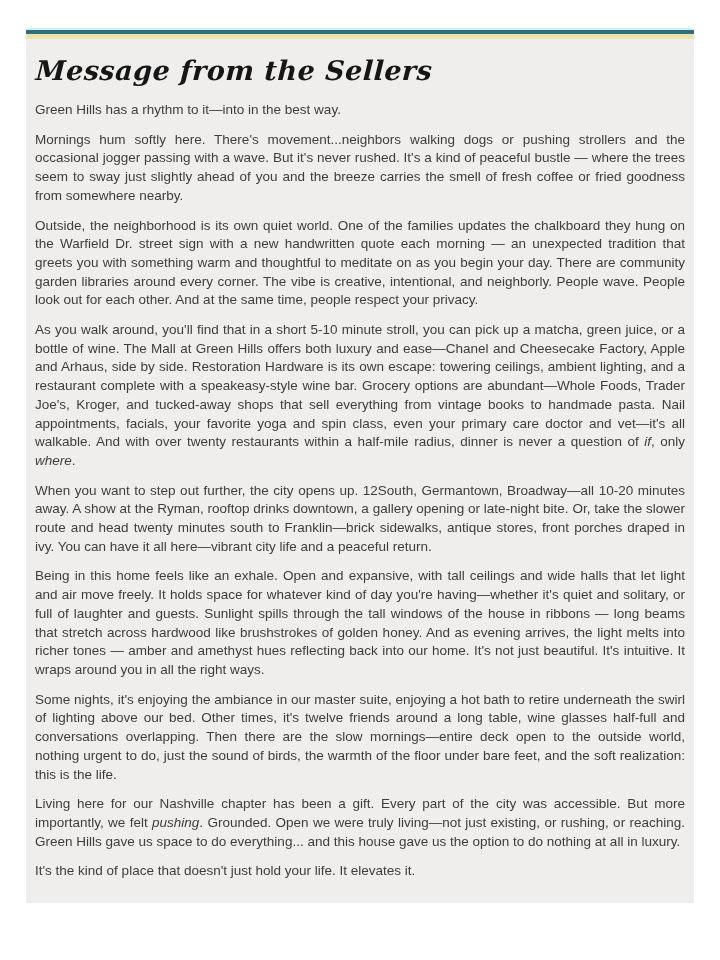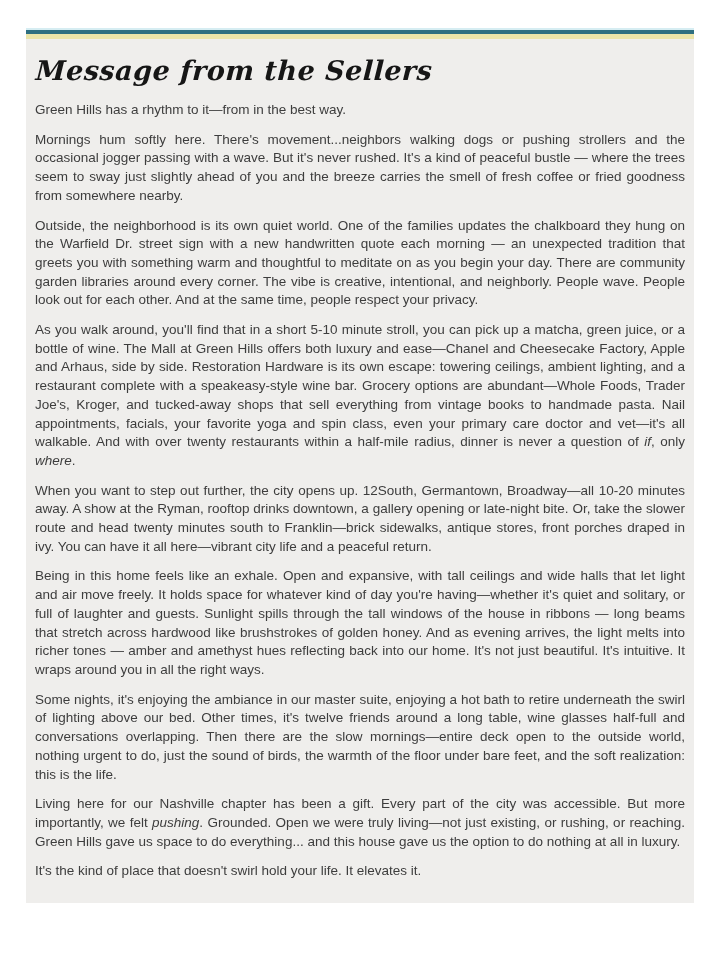--- a/index.html
+++ b/index.html
@@ -57,23 +57,23 @@
 <body>
 
 <div class="page">
   <div class="accent-bar">
     <div class="bar-lightblue"></div>
     <div class="bar-teal"></div>
     <div class="bar-yellow"></div>
   </div>
   <div class="panel">
     <h1 class="title">Message from the Sellers</h1>
-    <p class="para"><span>Green Hills has a rhythm to it—from in the best way.</span></p>
+    <p class="para"><span>Green Hills has a rhythm to it—into in the best way.</span></p>
     <p class="para"><span>Mornings hum softly here. There's movement...neighbors walking dogs or pushing strollers and the occasional jogger passing with a wave. But it's never rushed. It's a kind of peaceful bustle — where the trees seem to sway just slightly ahead of you and the breeze carries the smell of fresh coffee or fried goodness from somewhere nearby.</span></p>
     <p class="para"><span>Outside, the neighborhood is its own quiet world. One of the families updates the chalkboard they hung on the Warfield Dr. street sign with a new handwritten quote each morning — an unexpected tradition that greets you with something warm and thoughtful to meditate on as you begin your day. There are community garden libraries around every corner. The vibe is creative, intentional, and neighborly. People wave. People look out for each other. And at the same time, people respect your privacy.</span></p>
     <p class="para"><span>As you walk around, you'll find that in a short 5-10 minute stroll, you can pick up a matcha, green juice, or a bottle of wine. The Mall at Green Hills offers both luxury and ease—Chanel and Cheesecake Factory, Apple and Arhaus, side by side. Restoration Hardware is its own escape: towering ceilings, ambient lighting, and a restaurant complete with a speakeasy-style wine bar. Grocery options are abundant—Whole Foods, Trader Joe's, Kroger, and tucked-away shops that sell everything from vintage books to handmade pasta. Nail appointments, facials, your favorite yoga and spin class, even your primary care doctor and vet—it's all walkable. And with over twenty restaurants within a half-mile radius, dinner is never a question of </span><em>if</em><span>, only </span><em>where</em><span>.</span></p>
     <p class="para"><span>When you want to step out further, the city opens up. 12South, Germantown, Broadway—all 10-20 minutes away. A show at the Ryman, rooftop drinks downtown, a gallery opening or late-night bite. Or, take the slower route and head twenty minutes south to Franklin—brick sidewalks, antique stores, front porches draped in ivy. You can have it all here—vibrant city life and a peaceful return.</span></p>
     <p class="para"><span>Being in this home feels like an exhale. Open and expansive, with tall ceilings and wide halls that let light and air move freely. It holds space for whatever kind of day you're having—whether it's quiet and solitary, or full of laughter and guests. Sunlight spills through the tall windows of the house in ribbons — long beams that stretch across hardwood like brushstrokes of golden honey. And as evening arrives, the light melts into richer tones — amber and amethyst hues reflecting back into our home. It's not just beautiful. It's intuitive. It wraps around you in all the right ways.</span></p>
     <p class="para"><span> Some nights, it's enjoying the ambiance in our master suite, enjoying a hot bath to retire underneath the swirl of lighting above our bed. Other times, it's twelve friends around a long table, wine glasses half-full and conversations overlapping. Then there are the slow mornings—entire deck open to the outside world, nothing urgent to do, just the sound of birds, the warmth of the floor under bare feet, and the soft realization: this is the life.</span></p>
     <p class="para"><span>Living here for our Nashville chapter has been a gift. Every part of the city was accessible. But more importantly, we felt </span><em>pushing</em><span>. Grounded. Open we were truly living—not just existing, or rushing, or reaching. Green Hills gave us space to do everything... and this house gave us the option to do nothing at all in luxury.</span></p>
-    <p class="para"><span>It's the kind of place that doesn't swirl hold your life. It elevates it.</span></p>
+    <p class="para"><span>It's the kind of place that doesn't just hold your life. It elevates it.</span></p>
   </div>
 </div>
 
 </body></html>

